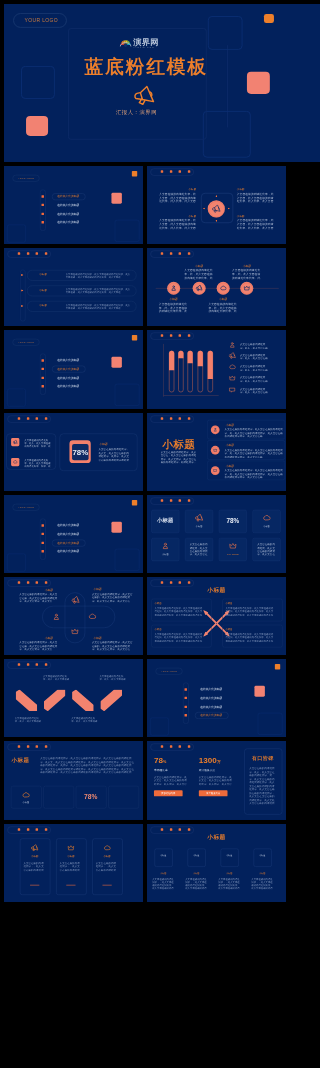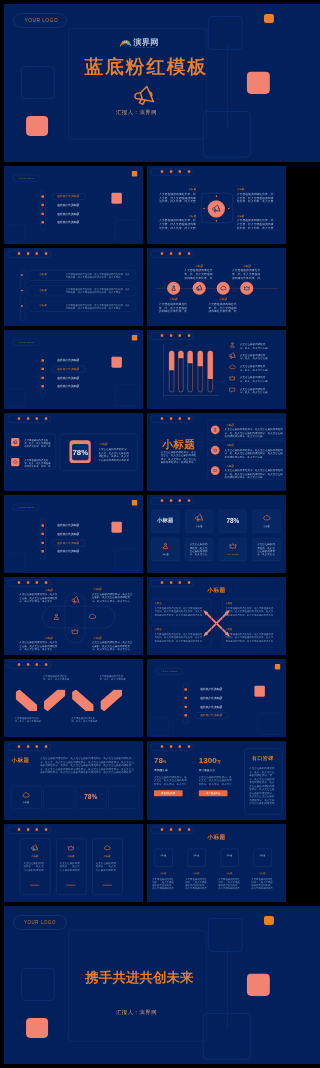--- a/index.html
+++ b/index.html
@@ -651,32 +651,15 @@
             <div style="position:absolute;left:508px;top:206px;width:120px;text-align:center;font-size:14px;color:#C6D2E6;line-height:1.5;">小标题</div>
             <div style="position:absolute;left:492px;top:330px;width:152px;text-align:center;font-size:15px;color:#ED7F2B;">小标题</div>
             <div style="position:absolute;left:492px;top:368px;width:152px;height:85px;overflow:hidden;font-size:16px;line-height:22px;color:#93A6C9;opacity:.92;letter-spacing:0.5px;word-break:break-all;">入文容在输的内请处您字，，此入文容在输的内请处您您字。此入文容在输的内请请处您字，此入</div>
             <div style="position:absolute;left:736px;top:170px;width:120px;height:120px;border:3px solid #1B3C7B;border-radius:14px;"></div>
             <div style="position:absolute;left:736px;top:206px;width:120px;text-align:center;font-size:14px;color:#C6D2E6;line-height:1.5;">小标题</div>
             <div style="position:absolute;left:720px;top:330px;width:152px;text-align:center;font-size:15px;color:#ED7F2B;">小标题</div>
             <div style="position:absolute;left:720px;top:368px;width:152px;height:85px;overflow:hidden;font-size:16px;line-height:22px;color:#93A6C9;opacity:.92;letter-spacing:0.5px;word-break:break-all;">入文容在输的内请处您字，，此入文容在输的内请处您您字。此入文容在输的内请请处您字，此入</div>
           </div>
         </div>
       </div>
-      <div class="row">
-        <div class="thumb full">
-          <div class="slide">
-            <div class="logopill" style="left:31px;top:31px;width:177px;height:44px;">YOUR LOGO</div>
-            <div class="sq out" style="left:58px;top:211px;width:109px;height:106px;"></div>
-            <div class="sq salmon" style="left:75px;top:381px;width:75px;height:68px;"></div>
-            <div class="vline" style="left:759px;top:140px;width:3px;height:280px;"></div>
-            <div class="sq out" style="left:694px;top:41px;width:112px;height:109px;"></div>
-            <div class="sq out" style="left:677px;top:364px;width:157px;height:153px;"></div>
-            <div class="sq salmon" style="left:827px;top:231px;width:78px;height:75px;"></div>
-            <div class="sq orange" style="left:885px;top:34px;width:34px;height:31px;"></div>
-            <div class="panel" style="left:218px;top:82px;width:466px;height:374px;"></div>
-            <div class="ttl" style="left:236px;top:213px;width:450px;text-align:center;font-size:46px;letter-spacing:0px;white-space:nowrap;">携手共进共创未来</div>
-            <div class="sub" style="left:218px;top:350px;width:466px;text-align:center;font-size:18px;">汇报人：演界网</div>
-          </div>
-        </div>
-      </div>
     </div>
 
 </div>
 
 </body></html>

